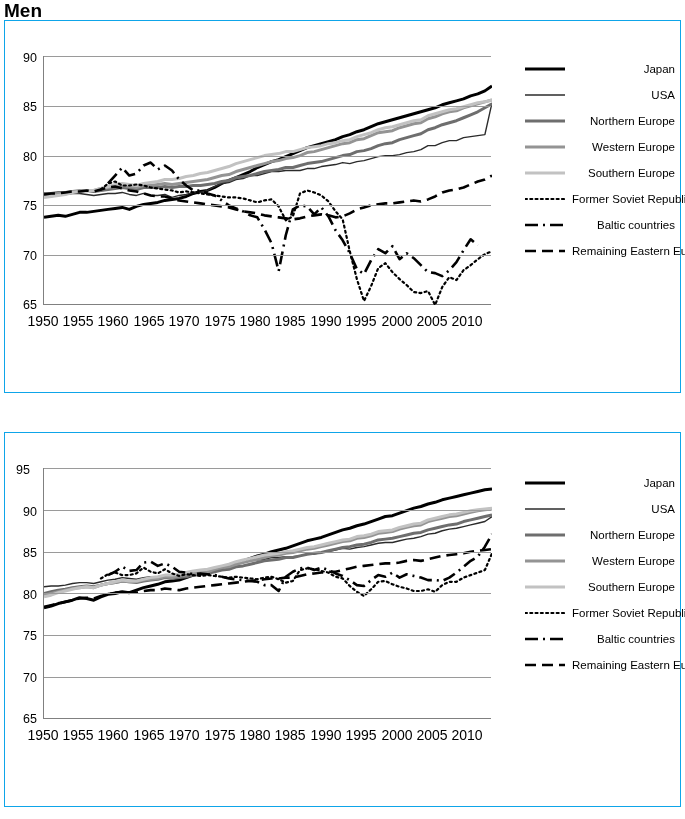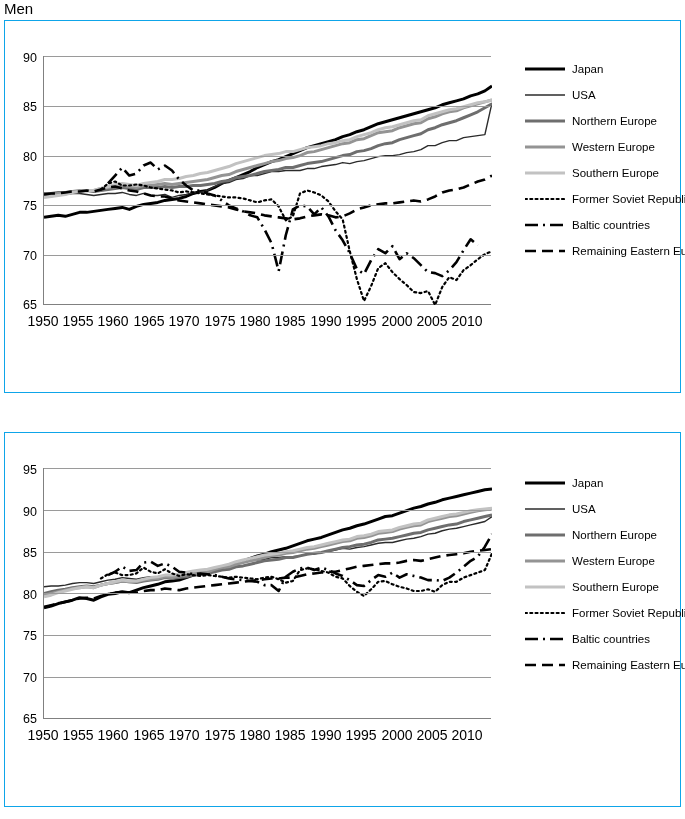--- a/index.html
+++ b/index.html
@@ -1,25 +1,25 @@
 <!DOCTYPE html>
 <html><head>
 <meta charset="utf-8">
 <style>
   html,body{margin:0;padding:0;background:#ffffff;}
   body{width:685px;height:819px;font-family:"Liberation Sans",sans-serif;color:#000;}
   .panel{position:relative;}
-  .panel-title{font-size:15px;font-weight:normal;margin:0 0 3px 4px;}
+  .panel-title{font-size:19px;font-weight:bold;margin:0 0 3px 4px;}
   .chart-box{position:relative;border:1px solid #0ea5e9;background:#fff;box-sizing:border-box;}
   .plot{position:absolute;border-left:1px solid #808080;border-bottom:1px solid #808080;box-sizing:border-box;}
   .gridline{position:absolute;left:0;right:0;height:1px;background:#9a9a9a;}
   .ytick{position:absolute;text-align:right;font-size:12.5px;line-height:1;}
   .xtick{position:absolute;text-align:center;font-size:14px;line-height:1;}
   .legend{position:absolute;}
-  .legend-row{display:flex;align-items:center;height:26px;}
+  .legend-row{display:flex;align-items:center;height:26px;justify-content:space-between;}
   .legend-swatch{width:40px;height:14px;position:relative;margin-right:7px;flex:0 0 40px;}
   .legend-label{font-size:11.5px;white-space:nowrap;}
   svg{display:block;}
 </style>
 </head>
 <body>
 
 <div class="panel" style="position:absolute;left:0;top:0;width:685px;height:408px;">
   <div class="panel-title">Men</div>
 
@@ -129,21 +129,21 @@
           </span>
           <span class="legend-label">Remaining Eastern Europe</span>
         </div>
       </div>
   </div>
 </div>
 
 <div class="panel" style="position:absolute;left:0;top:412px;width:685px;height:407px;">
 
   <div class="chart-box" style="position:absolute;left:4px;top:20px;width:677px;height:375px;">
-    <div class="ytick" style="left:4px;top:31px;width:28px;">95</div>
+    <div class="ytick" style="left:4px;top:31px;width:28px;text-align:center;">95</div>
     <div class="ytick" style="left:4px;top:73px;width:28px;">90</div>
     <div class="ytick" style="left:4px;top:114px;width:28px;">85</div>
     <div class="ytick" style="left:4px;top:156px;width:28px;">80</div>
     <div class="ytick" style="left:4px;top:197px;width:28px;">75</div>
     <div class="ytick" style="left:4px;top:239px;width:28px;">70</div>
     <div class="ytick" style="left:4px;top:280px;width:28px;">65</div>
 
     <div class="plot" style="left:38px;top:35px;width:448px;height:251px;">
       <div class="gridline" style="top:0px;"></div>
       <div class="gridline" style="top:41.8px;"></div>

